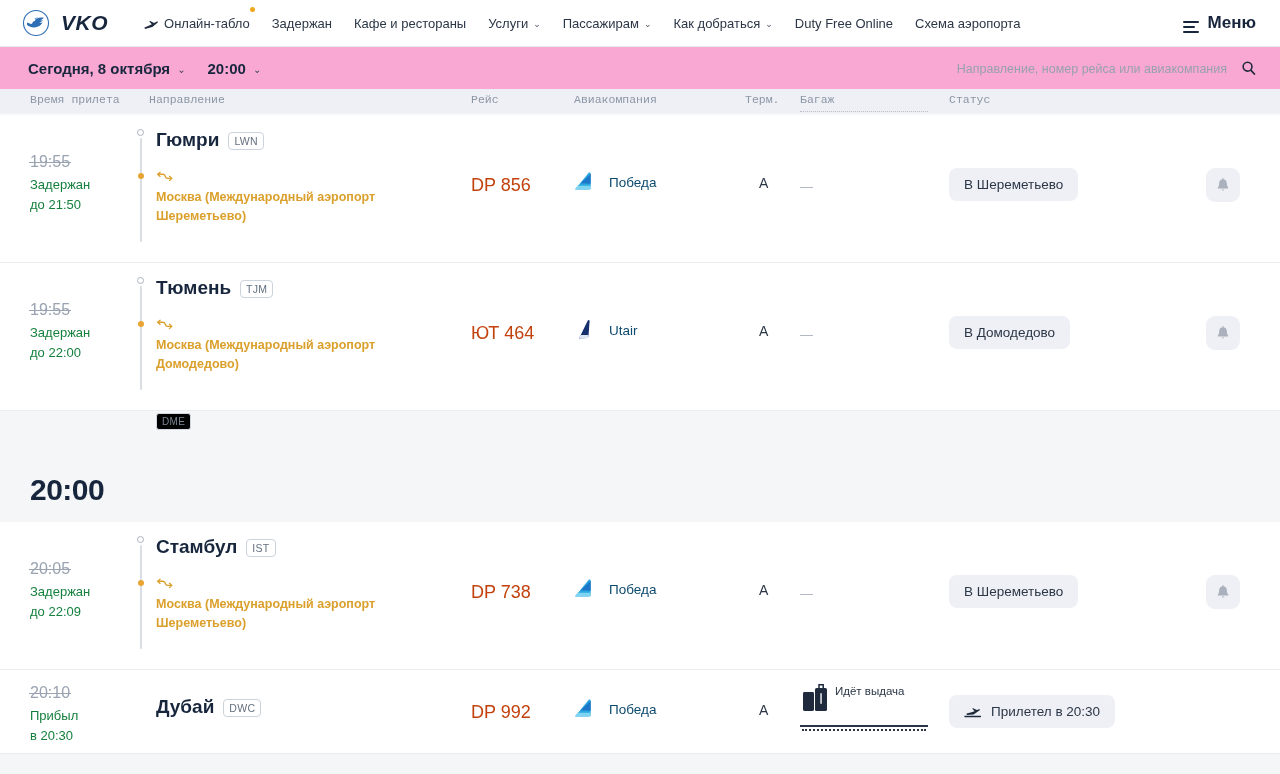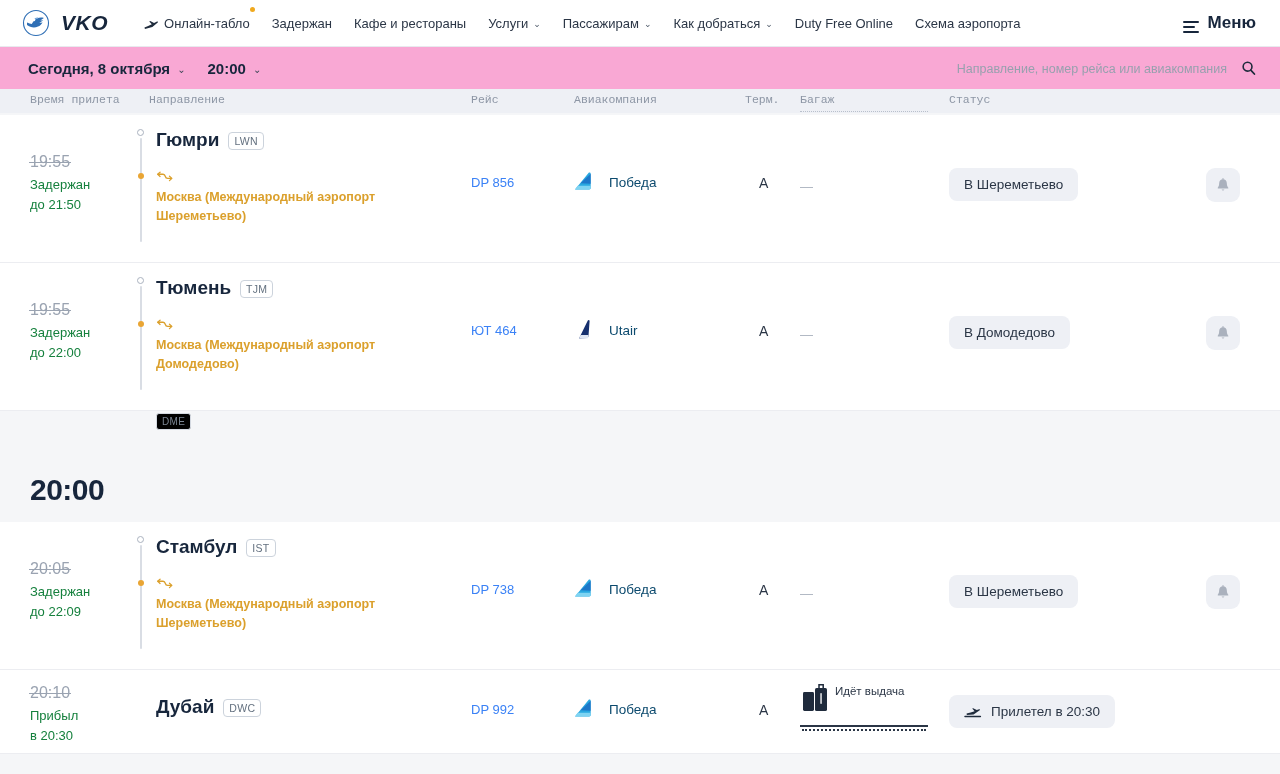--- a/index.html
+++ b/index.html
@@ -127,21 +127,21 @@
   .via-text {
     font-size: 12.5px; color: #dba02c; line-height: 1.5; max-width: 262px; font-weight: bold;
   }
   .via-iata {
     display: inline-block; font-size: 10px; color: #7b8694;
     border: 1px solid #d4d9e1; border-radius: 3px;
     padding: 2px 5px; letter-spacing: .4px; background: #000000; margin-top: 28px;
   }
 
   
-  .c-flight { left: 471px; font-size: 13px; color: #3b82f6; }
+  .c-flight { left: 471px; font-size: 18px; color: #c2410c; }
   .c-air { left: 572px; display: flex; align-items: center; gap: 11px; }
   .c-air .nm { font-size: 13.5px; color: #0c4a6e; }
   .tail { width: 26px; height: 26px; display: block; }
   .c-term { left: 759px; font-size: 14px; color: #2b3646; }
   .c-bag { left: 800px; }
   .c-bag .dash { font-size: 13px; color: #a9b1bd; }
   .bag-wrap { display: flex; align-items: flex-start; gap: 2px; }
   .bag-ico { width: 33px; height: 33px; display: block; }
   .bag-text { font-size: 11.5px; color: #2b3646; margin-top: 2px; white-space: nowrap; }
   .belt {

